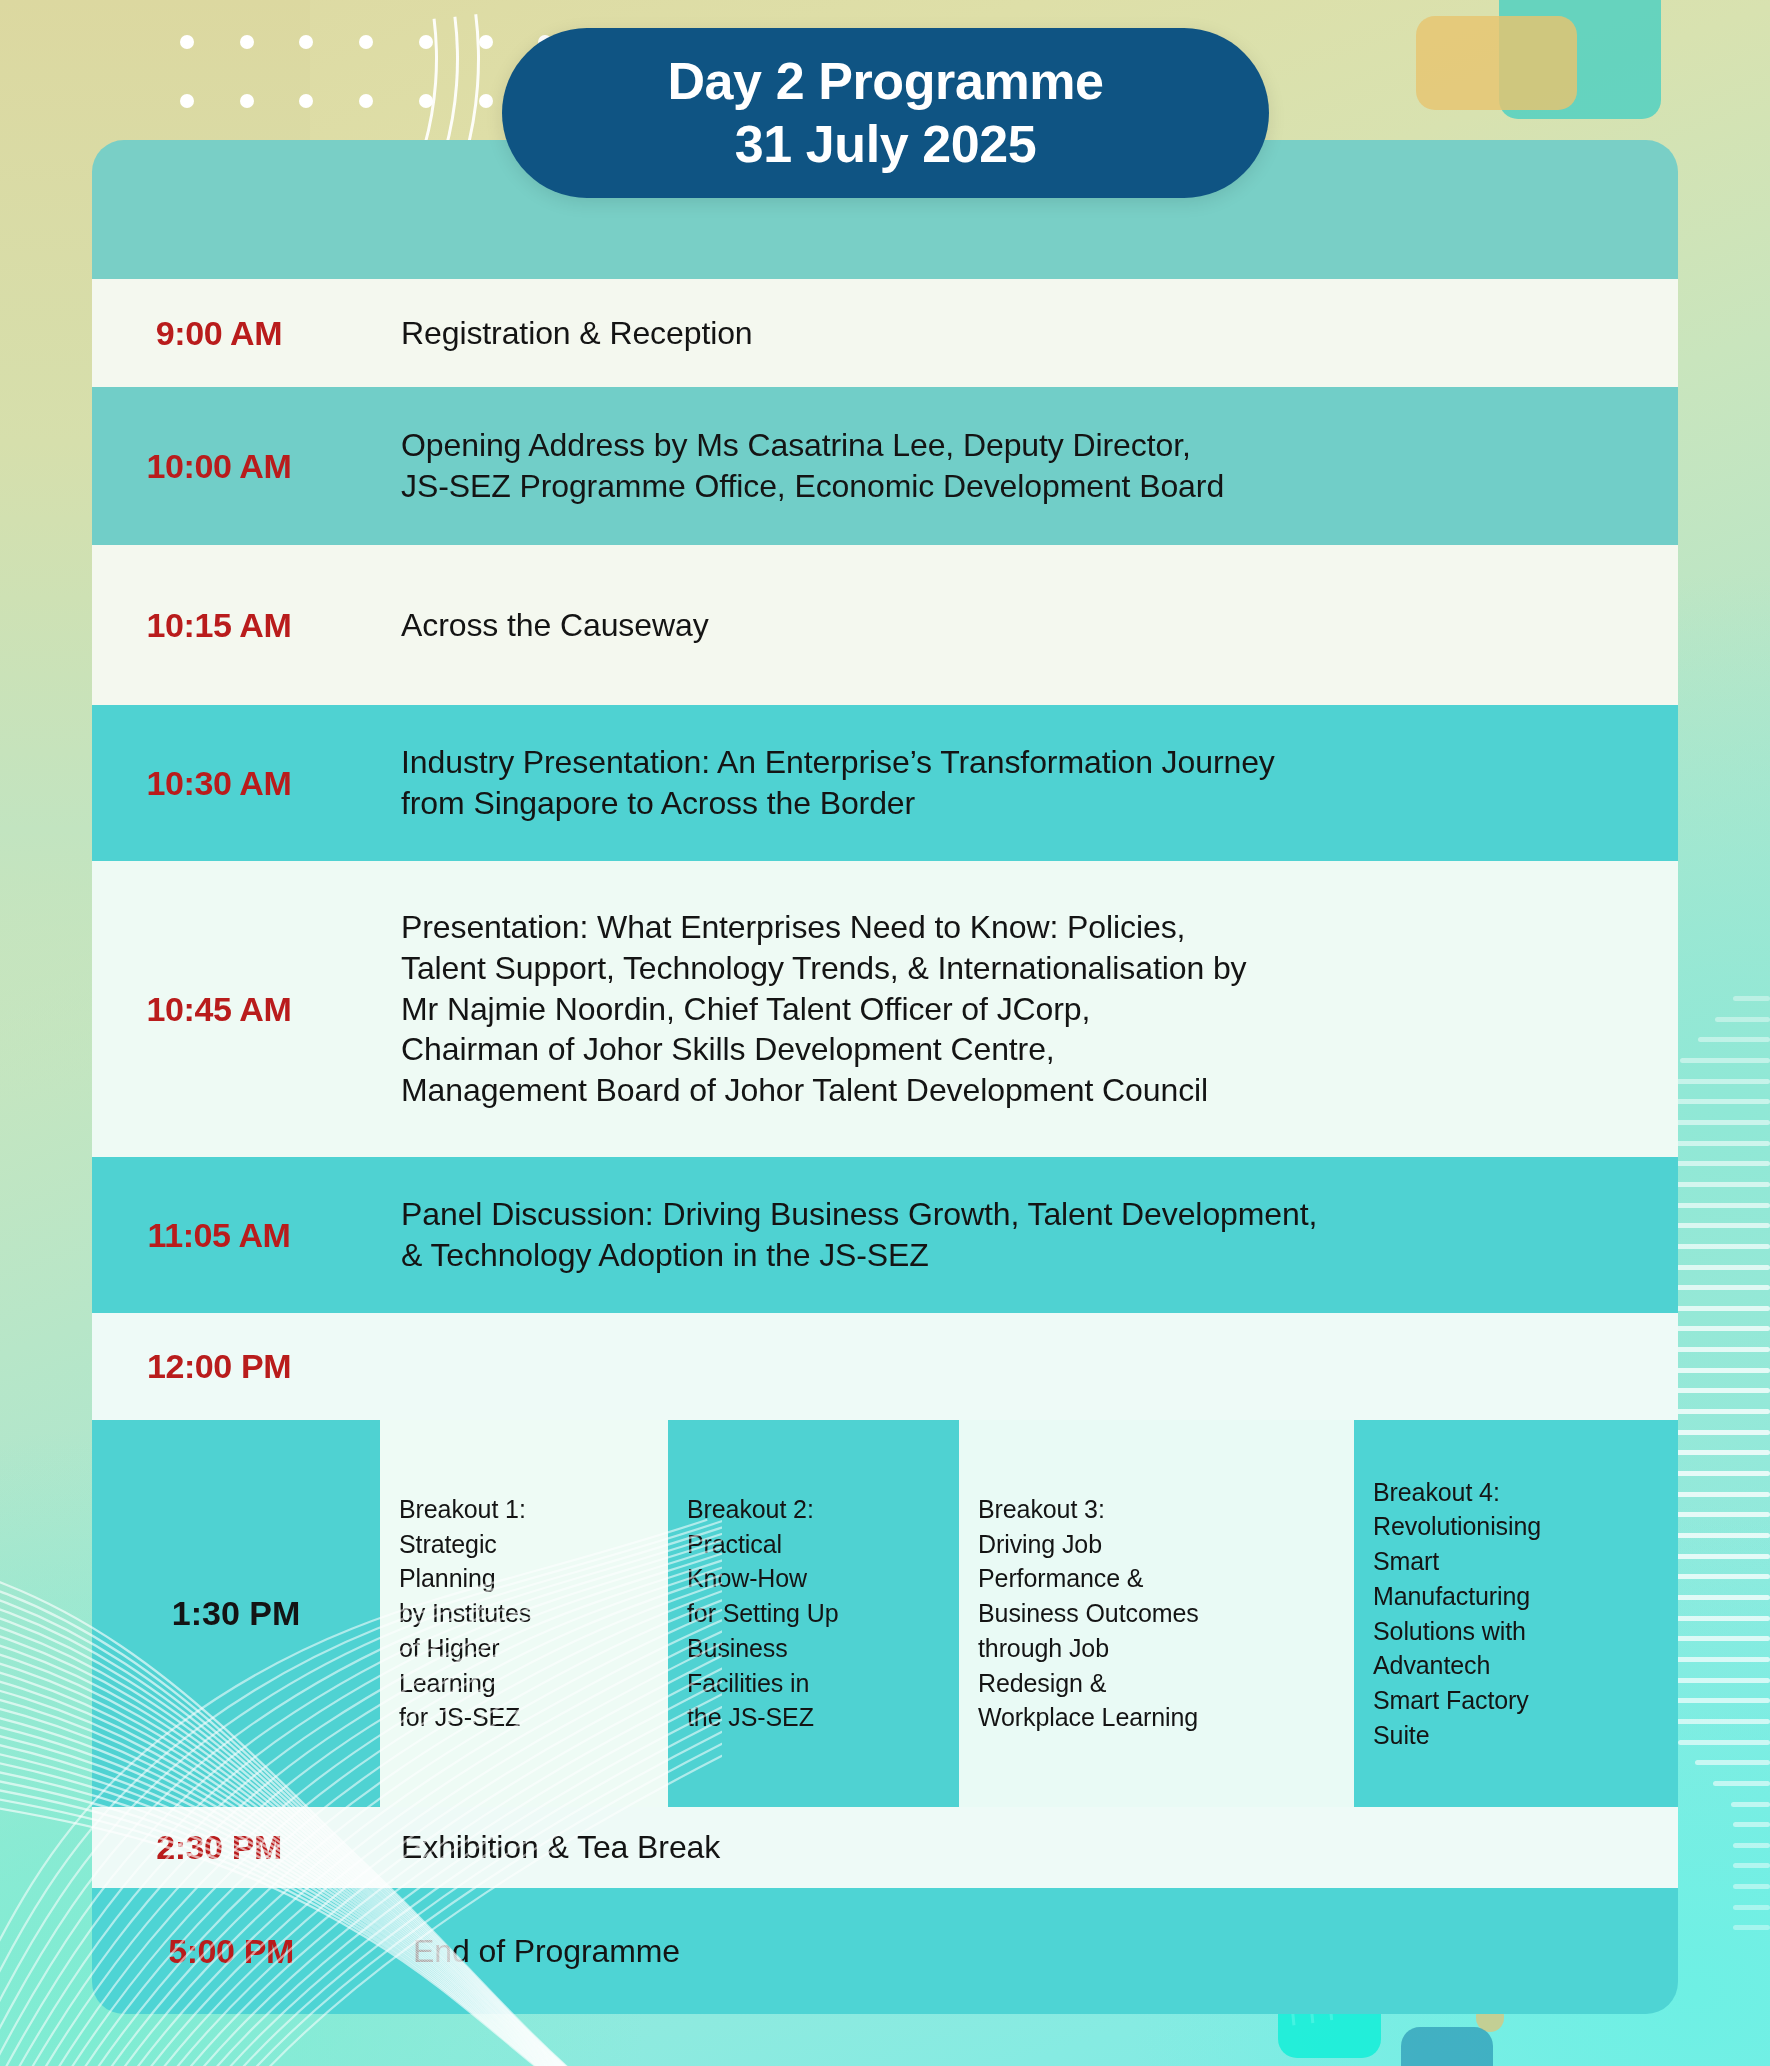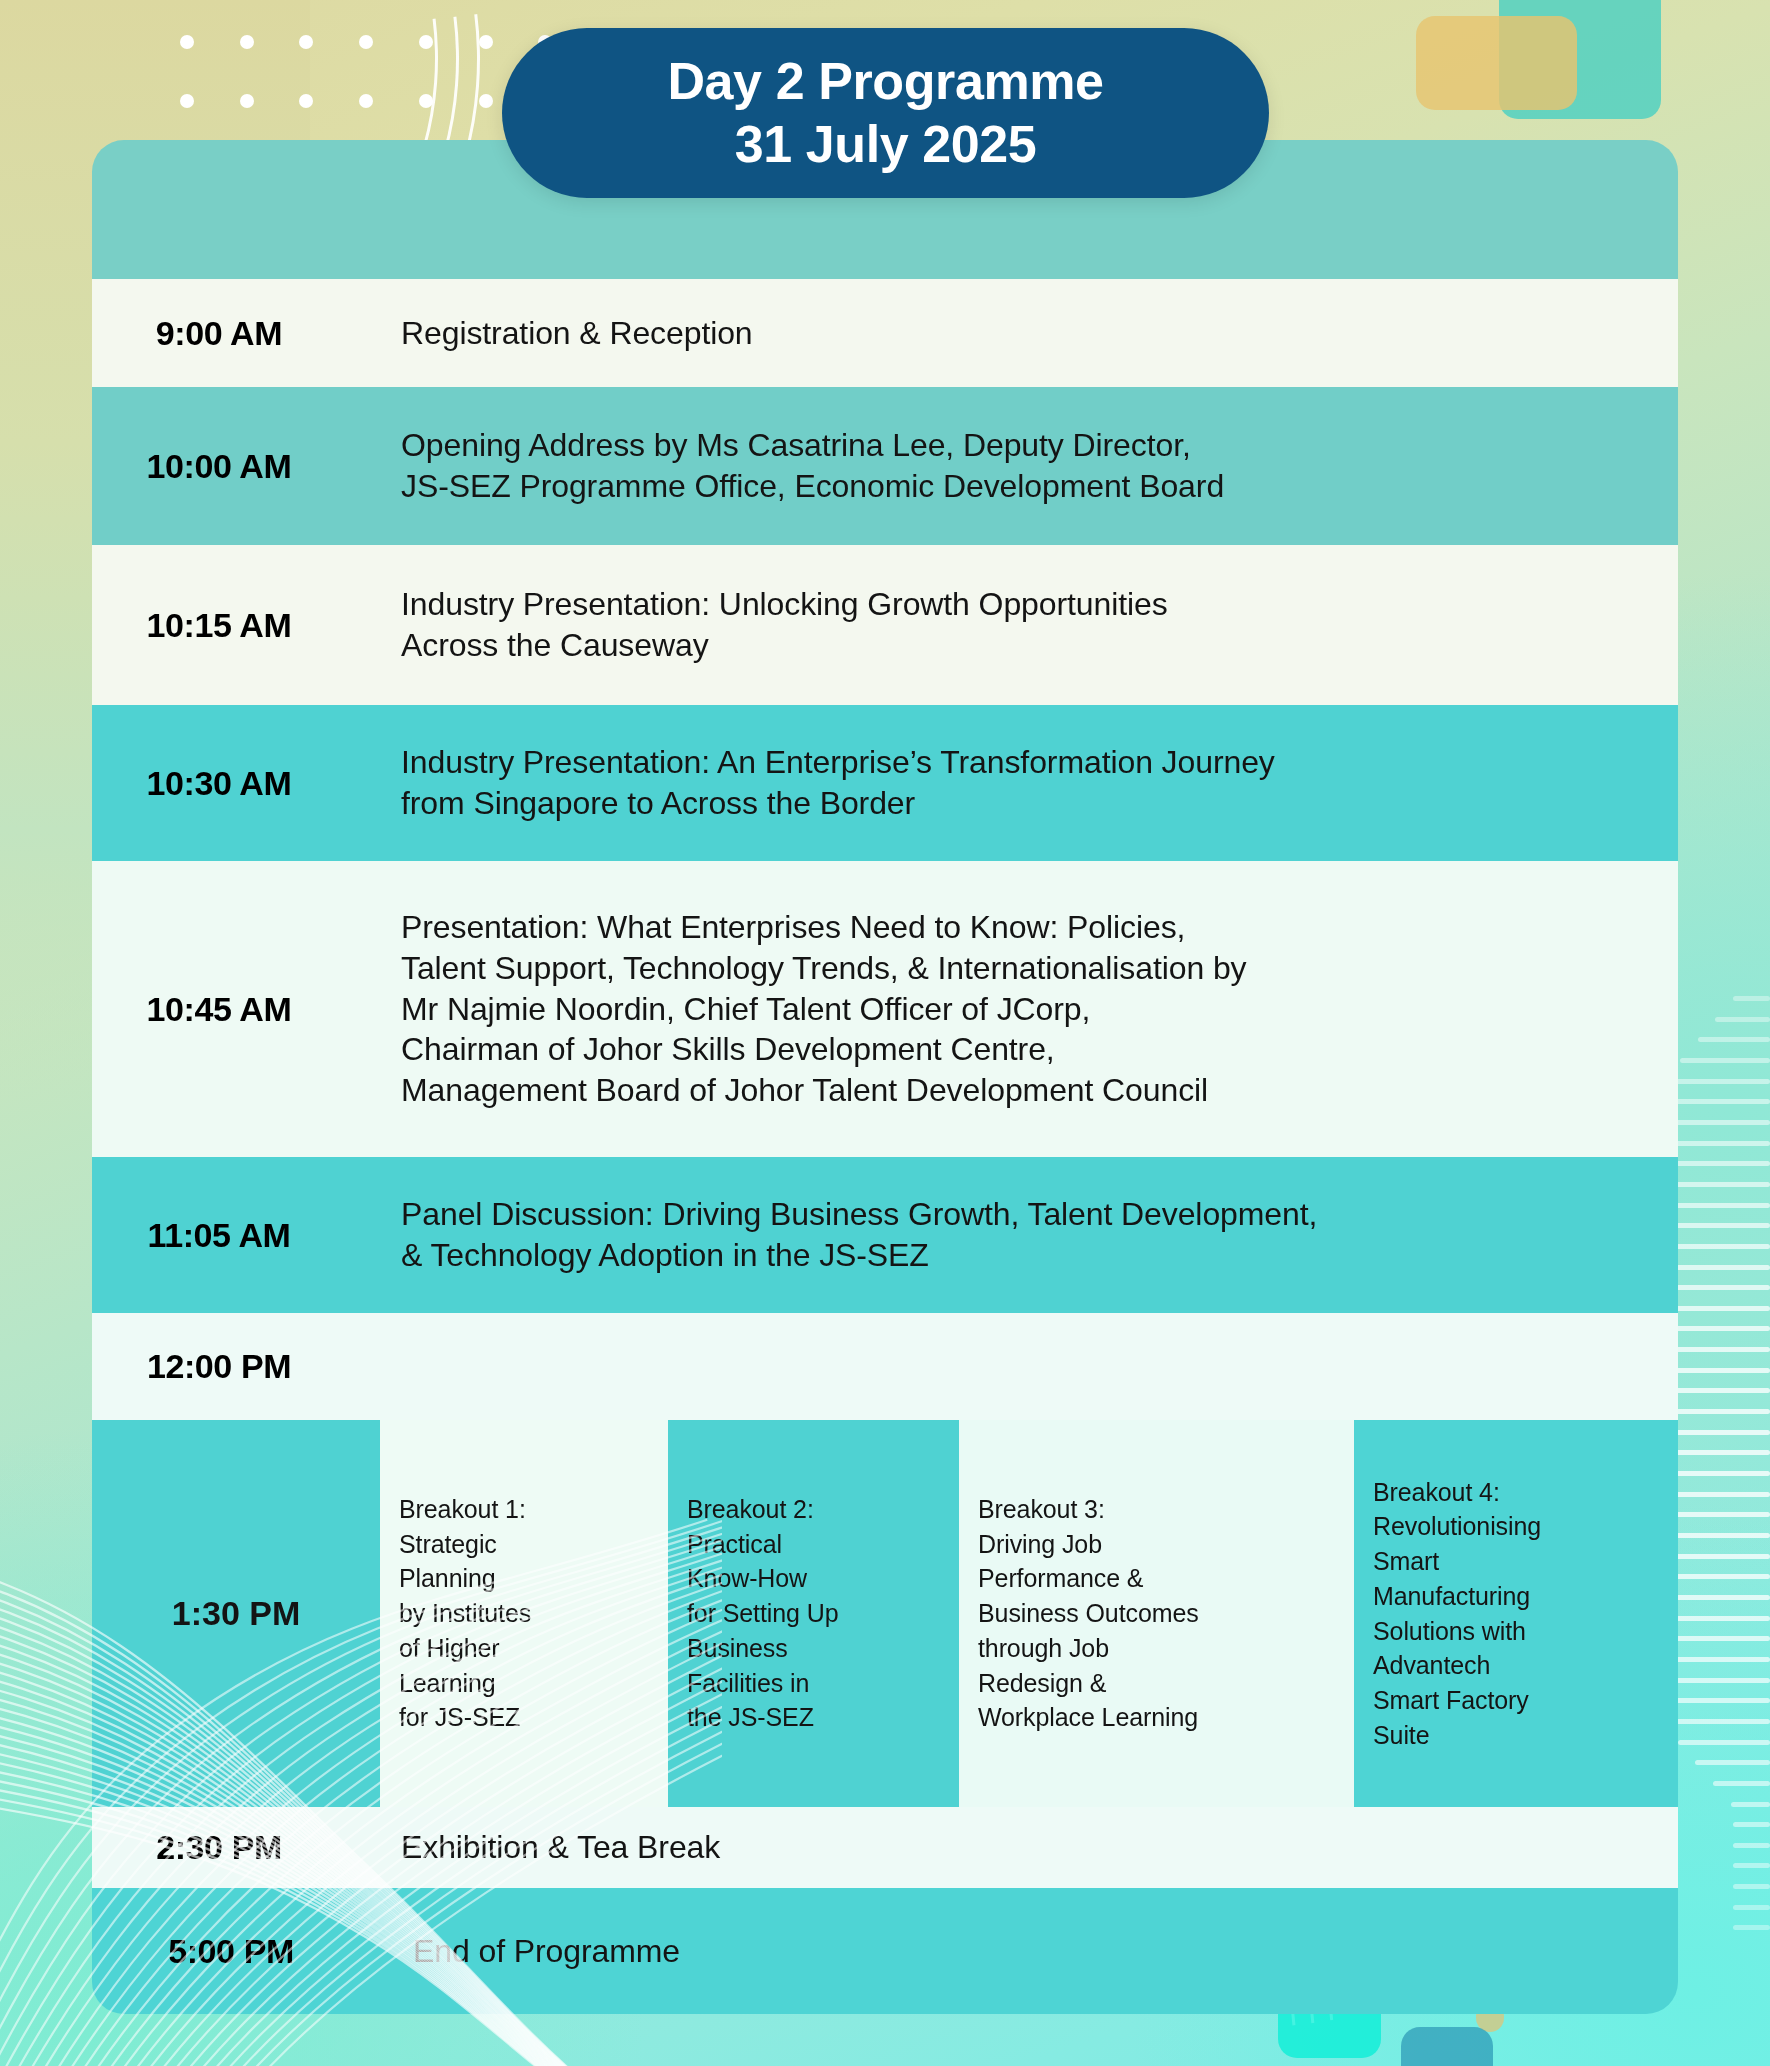--- a/index.html
+++ b/index.html
@@ -65,21 +65,21 @@
   .row.light  { background:#f4f8ef; }
   .row.teal   { background:#71cec8;justify-content:flex-end; }
   .row.mint   { background:#eefaf4; }
   .row.teal2  { background:#4fd2d2; }
   .row.pale   { background:#eefaf7; }
   .row.teal3  { background:#4ed4d4;padding-left:12px; }
 
   .cell-time {
     width:254px; flex:none;
     display:flex; align-items:center; justify-content:center;
-    font-size:34px; font-weight:700; color:#000000; letter-spacing:-0.4px;
+    font-size:34px; font-weight:700; color:#b91c1c; letter-spacing:-0.4px;
   }
   .cell-desc {
     flex:1; display:flex; flex-direction:column; justify-content:center;
     padding:0 22px 0 55px;
     font-size:32px; line-height:1.28; color:#141414; letter-spacing:-0.1px;
   }
   .cell-desc .ln { display:block; white-space:nowrap; }
 
   .r1 { height:108px; }
   .r2 { height:158px; }
@@ -335,21 +335,20 @@
     <div class="cell-time">10:00 AM</div>
     <div class="cell-desc">
       <span class="ln">Opening Address by Ms Casatrina Lee, Deputy Director,</span>
       <span class="ln">JS-SEZ Programme Office, Economic Development Board</span>
     </div>
   </div>
 
   <div class="row light r3">
     <div class="cell-time">10:15 AM</div>
     <div class="cell-desc">
-      <span class="ln">Industry Presentation: Unlocking Growth Opportunities</span>
       <span class="ln">Across the Causeway</span>
     </div>
   </div>
 
   <div class="row teal2 r4">
     <div class="cell-time">10:30 AM</div>
     <div class="cell-desc">
       <span class="ln">Industry Presentation: An Enterprise’s Transformation Journey</span>
       <span class="ln">from Singapore to Across the Border</span>
     </div>

